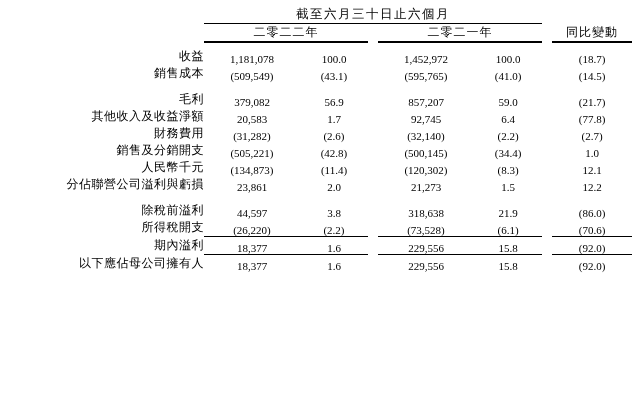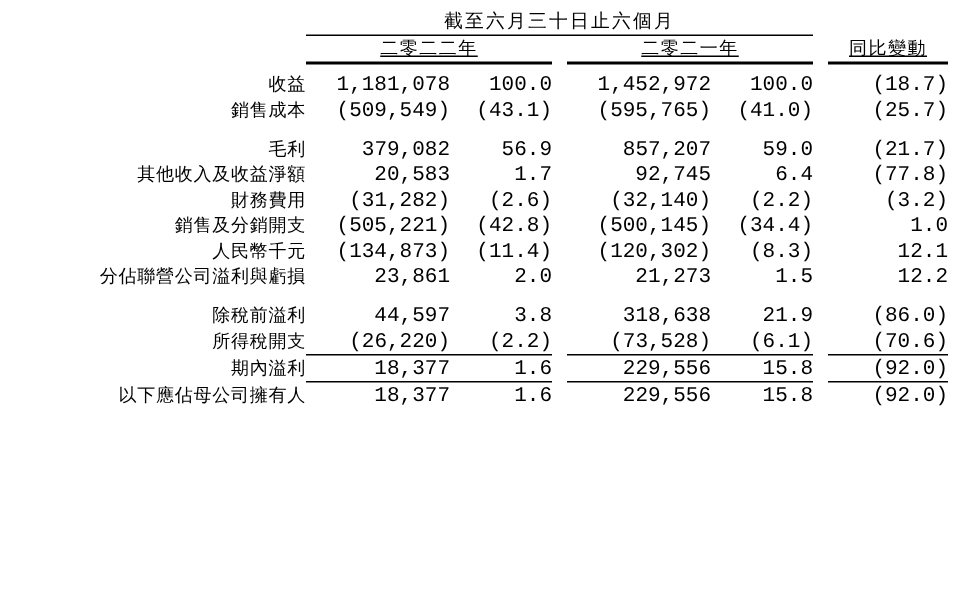--- a/index.html
+++ b/index.html
@@ -56,37 +56,36 @@
   }
 
   .row-label {
     text-align: right;
     white-space: nowrap;
     padding: 1.5px 0 1.5px 2px;
     letter-spacing: 0.5px;
     font-size: 12px;
   }
   .num {
-    text-align: right;
+    text-align: center;
     padding: 1.5px 6px 1.5px 0;
-    font-family: Liberation Mono, monospace;
+    font-family: Liberation Serif, serif;
     font-weight: bold;
-    font-size: 14px;
+    font-size: 11px;
     white-space: nowrap;
   }
   .num.plain { font-weight: normal; }
   .spacer-row td { height: 9px; }
   .small-spacer td { height: 5px; }
 
   .grp-title {
     text-align: center;
     font-size: 12px;
     letter-spacing: 1px;
     padding-bottom: 2px;
-    text-decoration: underline;
   }
   .unit {
     text-align: center;
     font-size: 11.5px;
     letter-spacing: 0.5px;
     padding: 2px 0 3px 0;
   }
   .unit.pct { font-size: 11px; }
   .top-title {
     text-align: center;
@@ -188,21 +187,21 @@
           <td class="num plain">(18.7)</td>
         </tr>
         <tr>
           <td class="row-label">銷售成本</td>
           <td class="num">(509,549)</td>
           <td class="num">(43.1)</td>
           <td></td>
           <td class="num plain">(595,765)</td>
           <td class="num plain">(41.0)</td>
           <td></td>
-          <td class="num plain">(25.7)</td>
+          <td class="num plain">(14.5)</td>
         </tr>
         <tr class="spacer-row">
           <td colspan="8"></td>
         </tr>
         <tr>
           <td class="row-label">毛利</td>
           <td class="num">379,082</td>
           <td class="num">56.9</td>
           <td></td>
           <td class="num plain">857,207</td>
@@ -221,21 +220,21 @@
           <td class="num plain">(77.8)</td>
         </tr>
         <tr>
           <td class="row-label">財務費用</td>
           <td class="num">(31,282)</td>
           <td class="num">(2.6)</td>
           <td></td>
           <td class="num plain">(32,140)</td>
           <td class="num plain">(2.2)</td>
           <td></td>
-          <td class="num plain">(3.2)</td>
+          <td class="num plain">(2.7)</td>
         </tr>
         <tr>
           <td class="row-label">銷售及分銷開支</td>
           <td class="num">(505,221)</td>
           <td class="num">(42.8)</td>
           <td></td>
           <td class="num plain">(500,145)</td>
           <td class="num plain">(34.4)</td>
           <td></td>
           <td class="num plain">1.0</td>

